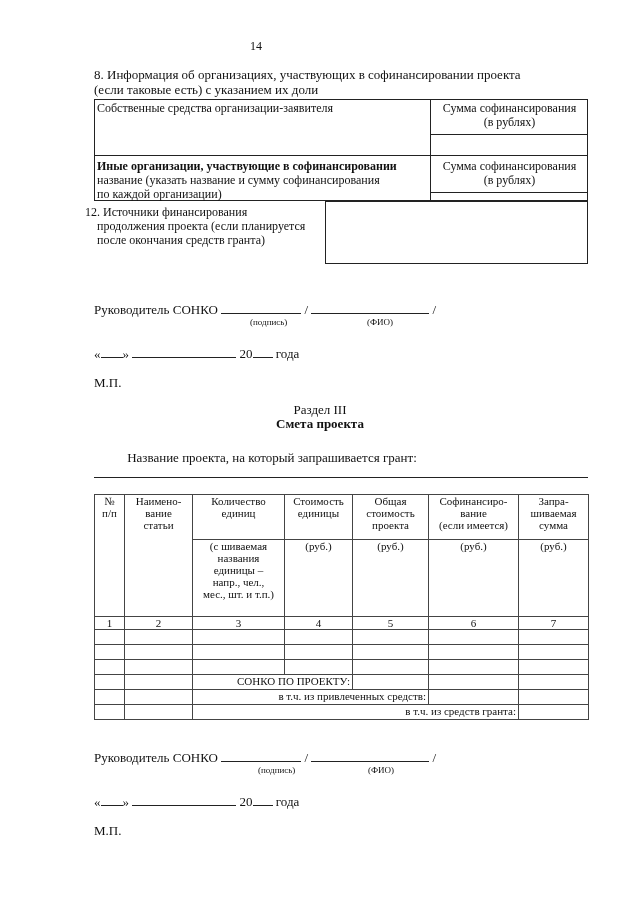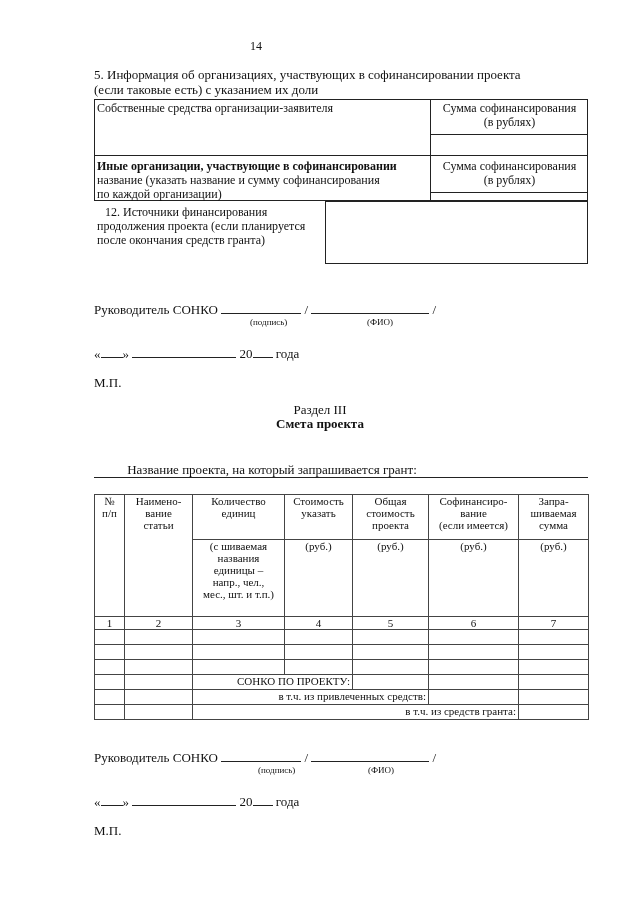--- a/index.html
+++ b/index.html
@@ -27,21 +27,21 @@
   table.budget td { border: 1px solid #444; padding: 0 2px; vertical-align: top; text-align: center; }
   table.budget tr.num td { height: 12px; line-height: 12px; padding: 0; }
   table.budget tr.row td { height: 14px; }
   table.budget td.right { text-align: right; padding-right: 2px; }
 </style>
 </head>
 <body>
 
 <div class="abs t12 center" style="left:0;width:512px;top:40px;">14</div>
 
-<div class="abs t13" style="left:94px;top:67px;">5. Информация об организациях, участвующих в софинансировании проекта</div>
+<div class="abs t13" style="left:94px;top:67px;">8. Информация об организациях, участвующих в софинансировании проекта</div>
 <div class="abs t13" style="left:94px;top:82px;">(если таковые есть) с указанием их доли</div>
 
 <div>
   <div class="box" style="left:94px;top:99px;width:494px;height:102px;"></div>
   <div class="vl" style="left:430px;top:99px;height:102px;"></div>
   <div class="hl" style="left:94px;top:155px;width:494px;"></div>
   <div class="hl" style="left:430px;top:134px;width:158px;"></div>
   <div class="hl" style="left:430px;top:192px;width:158px;"></div>
 
   <div class="abs t12" style="left:97px;top:102px;">Собственные средства организации-заявителя</div>
@@ -54,21 +54,21 @@
   <div class="abs t12" style="left:97px;top:160px;font-weight:bold;">Иные организации, участвующие в софинансировании</div>
   <div class="abs t12" style="left:97px;top:174px;">название (указать название и сумму софинансирования</div>
   <div class="abs t12" style="left:97px;top:188px;">по каждой организации)</div>
 
   <div class="abs t12 center" style="left:431px;top:160px;width:157px;">Сумма софинансирования</div>
   <div class="abs t12 center" style="left:431px;top:174px;width:157px;">(в рублях)</div>
   <div class="abs" style="left:431px;top:193px;width:156px;height:7px;"></div>
 </div>
 
 <div>
-  <div class="abs t12" style="left:105px;top:206px;">12. Источники финансирования</div>
+  <div class="abs t12" style="left:85px;top:206px;">12. Источники финансирования</div>
   <div class="abs t12" style="left:97px;top:220px;text-align:right;">продолжения проекта (если планируется</div>
   <div class="abs t12" style="left:97px;top:234px;text-align:right;">после окончания средств гранта)</div>
   <div class="box" style="left:325px;top:201px;width:263px;height:63px;"></div>
 </div>
 
 <div>
   <div class="abs t13" style="left:94px;top:301px;white-space:nowrap;">
     <span>Руководитель СОНКО</span>
     <span class="uline" style="width:80px;"></span>
     <span>/</span>
@@ -82,21 +82,21 @@
     <span>«</span><span class="uline" style="width:22px;"></span><span>»</span>
     <span class="uline" style="width:104px;"></span>
     <span>20</span><span class="uline" style="width:20px;"></span>
     <span>года</span>
   </div>
   <div class="abs t13" style="left:94px;top:375px;">М.П.</div>
 </div>
 
 <div class="abs t13 center" style="left:0;width:640px;top:402px;">Раздел III</div>
 <div class="abs t13 center bold" style="left:0;width:640px;top:416px;">Смета проекта</div>
-<div class="abs t13 center" style="left:0;width:544px;top:462px;">Название проекта, на который запрашивается грант:</div>
+<div class="abs t13 center" style="left:0;width:544px;top:450px;">Название проекта, на который запрашивается грант:</div>
 <div class="abs" style="left:94px;top:463px;width:494px;height:14px;border-bottom:1px solid #222;"></div>
 
 <table class="budget">
   <colgroup>
     <col style="width:30px">
       <col style="width:68px">
       <col style="width:92px">
       <col style="width:68px">
       <col style="width:76px">
       <col style="width:90px">
@@ -112,21 +112,21 @@
       <div>Наимено-</div>
           <div>вание</div>
           <div>статьи</div>
     </td>
     <td style="height:44px;">
       <div>Количество</div>
           <div>единиц</div>
     </td>
     <td>
       <div>Стоимость</div>
-          <div>указать</div>
+          <div>единицы</div>
     </td>
     <td>
       <div>Общая</div>
           <div>стоимость</div>
           <div>проекта</div>
     </td>
     <td>
       <div>Софинансиро-</div>
           <div>вание</div>
           <div>(если имеется)</div>

